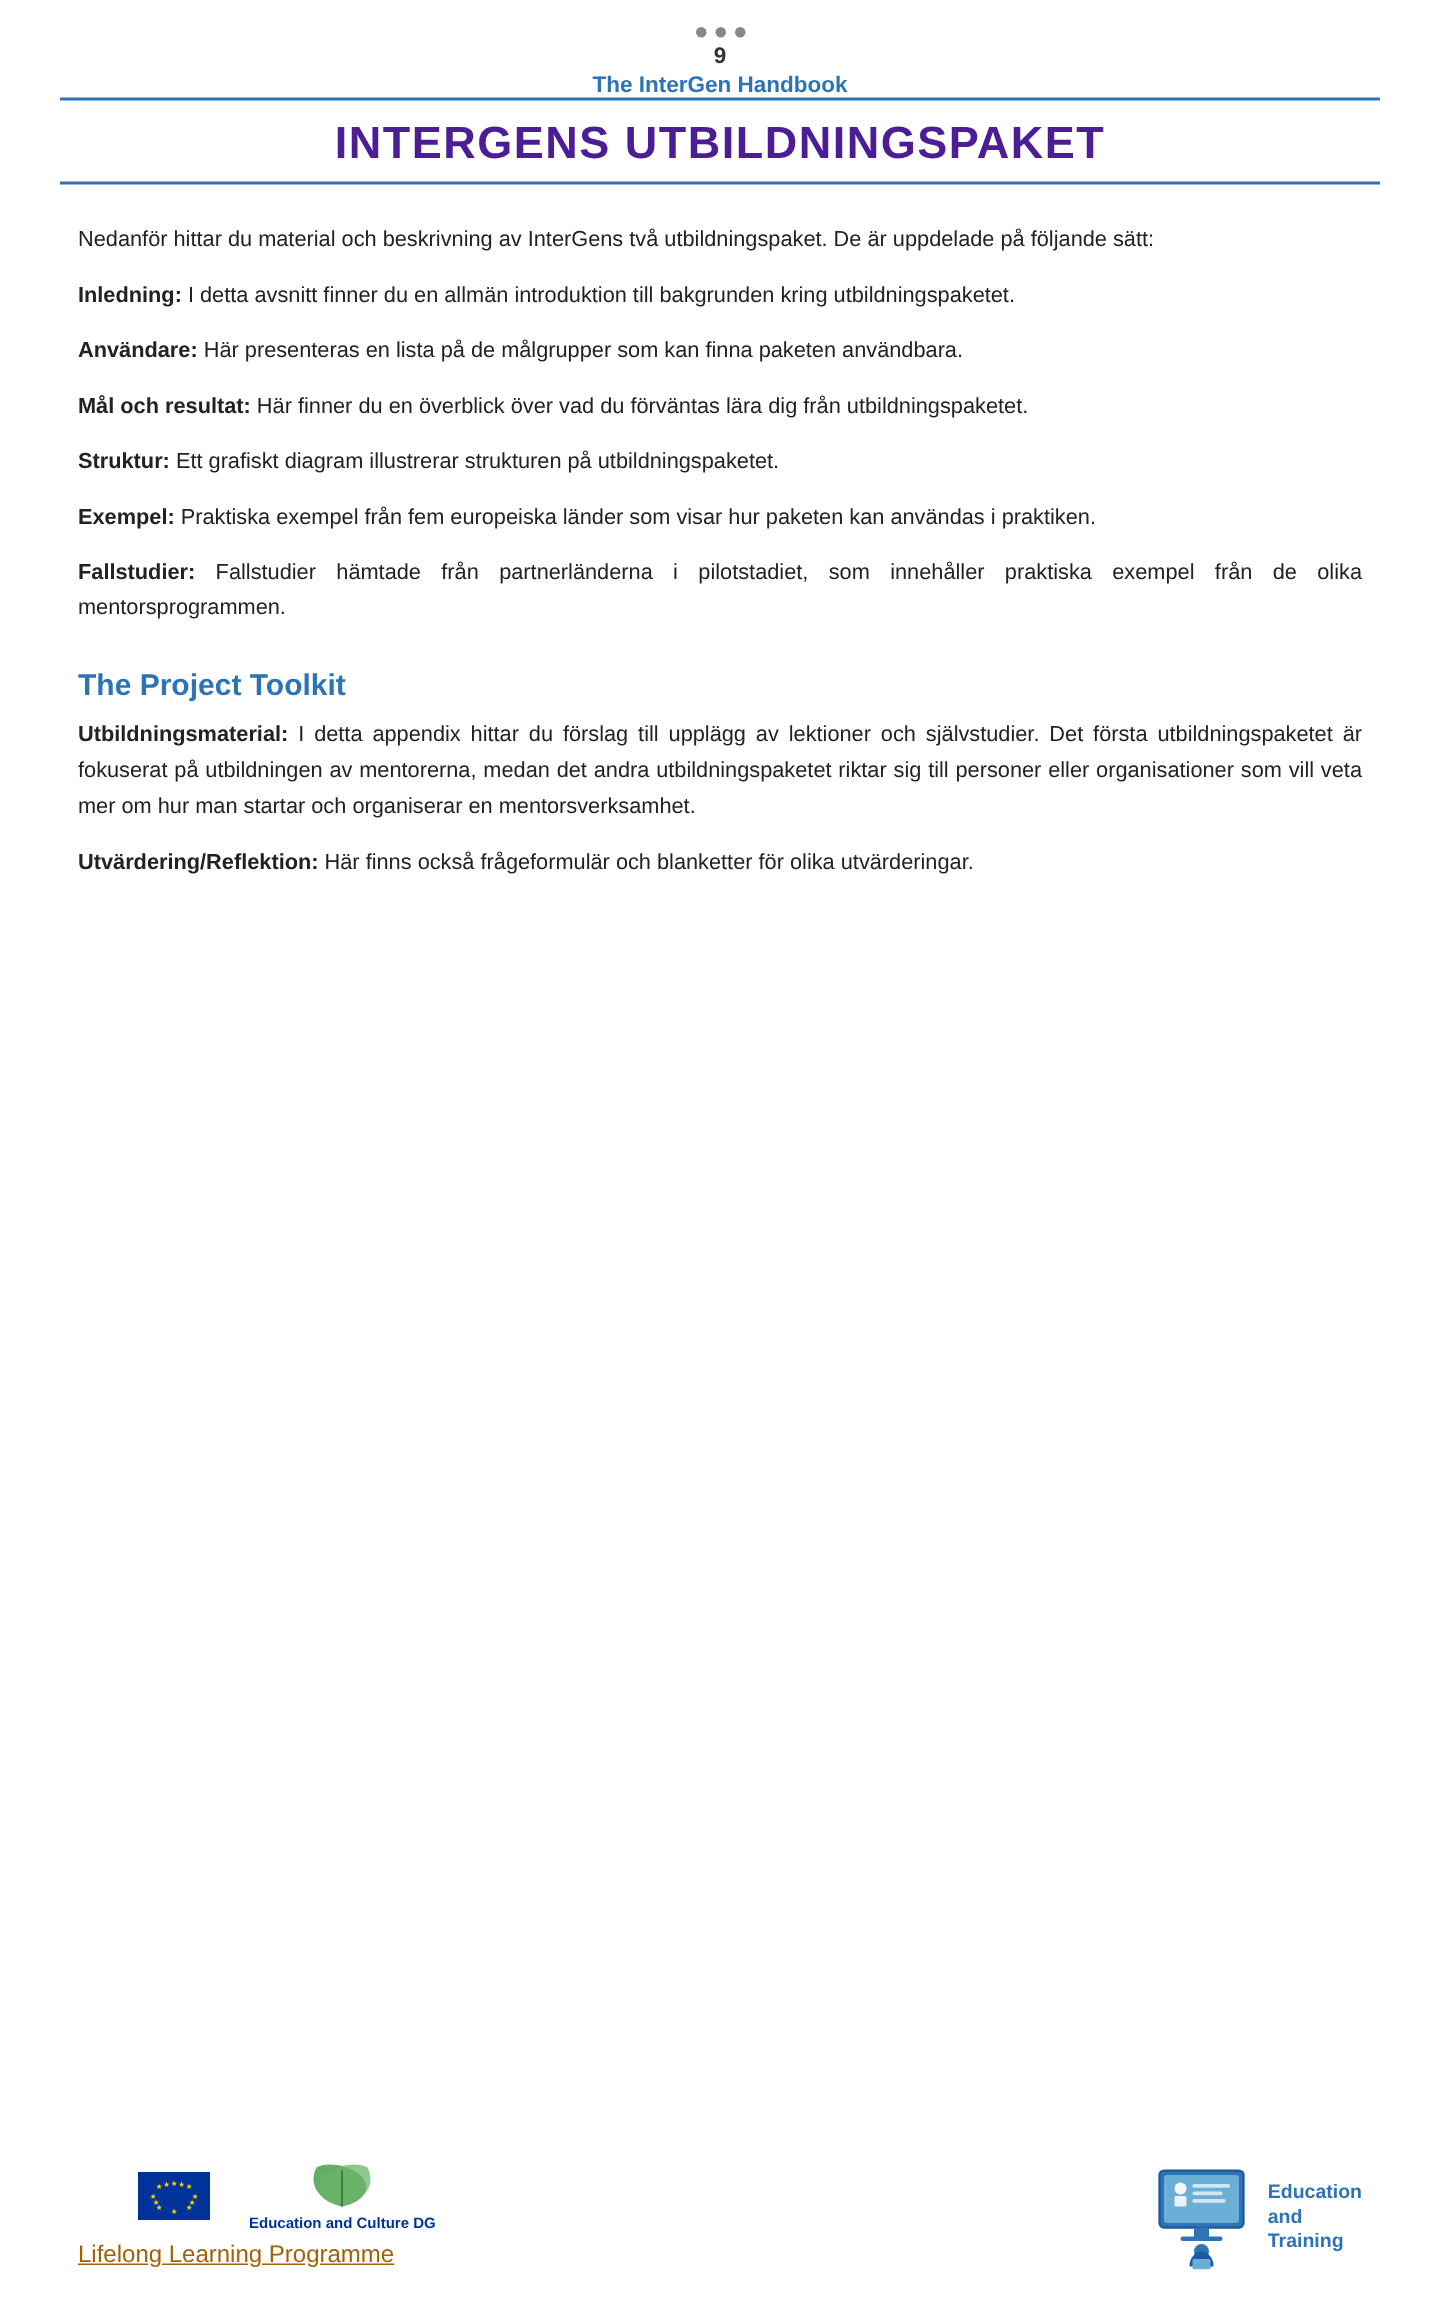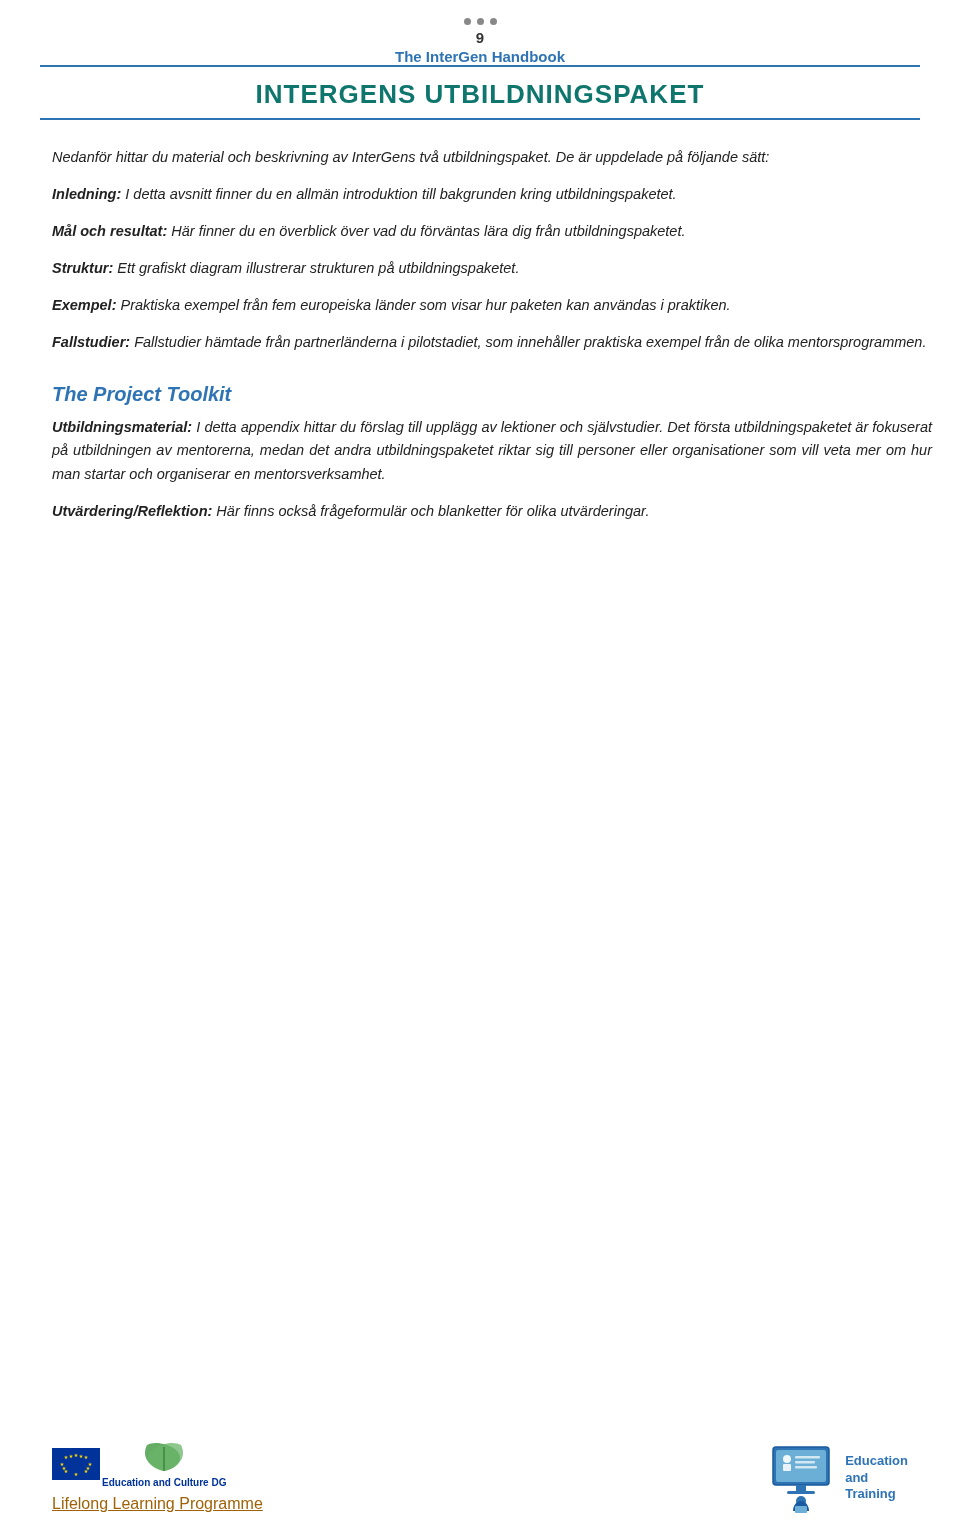--- a/index.html
+++ b/index.html
@@ -50,35 +50,34 @@
       font-weight: bold;
       margin-bottom: 0;
     }
     .divider-top {
       width: 880px;
       border: none;
       border-top: 2px solid #2e74b5;
       margin: 0 auto 6px auto;
     }
     .main-title {
-      font-size: 26px;
+      font-size: 30px;
       font-weight: bold;
       letter-spacing: 1px;
-      color: #0f766e;
+      color: #4c1d95;
       margin: 6px 0 4px 0;
     }
     .divider-bottom {
       width: 880px;
       border: none;
       border-top: 2px solid #2e74b5;
       margin: 4px auto 18px auto;
     }
     .content {
-      padding: 0 28px 20px 52px;
-      font-style: italic;
+      padding: 0 52px 20px 52px;
     }
     .paragraph {
       margin-bottom: 13px;
       line-height: 1.65;
       font-size: 14.5px;
       text-align: justify;
     }
     .bold-label {
       font-weight: bold;
     }
@@ -101,21 +100,22 @@
     }
     .footer-left {
       display: flex;
       flex-direction: column;
       align-items: flex-start;
       gap: 4px;
     }
     .footer-logos {
       display: flex;
       align-items: center;
-      gap: 2px;
+      gap: 26px;
+      margin-left: 40px;
     }
     
     .eu-flag {
       width: 48px;
       height: 32px;
       background: #003399;
       display: flex;
       align-items: center;
       justify-content: center;
       position: relative;
@@ -176,20 +176,23 @@
     <hr class="divider-bottom">
   </div>
 
   <div class="content">
     <p class="paragraph">
       <span>Nedanför hittar du material och beskrivning av InterGens två utbildningspaket. De är uppdelade på följande sätt:</span>
     </p>
 
     <p class="paragraph">
       <span class="bold-label">Inledning:</span><span> I detta avsnitt finner du en allmän introduktion till bakgrunden kring utbildningspaketet.</span>
+    </p>
+    <p class="paragraph">
+      <span class="bold-label">Användare:</span><span> Här presenteras en lista på de målgrupper som kan finna paketen användbara.</span>
     </p>
     <p class="paragraph">
       <span class="bold-label">Mål och resultat:</span><span> Här finner du en överblick över vad du förväntas lära dig från utbildningspaketet.</span>
     </p>
     <p class="paragraph">
       <span class="bold-label">Struktur:</span><span> Ett grafiskt diagram illustrerar strukturen på utbildningspaketet.</span>
     </p>
     <p class="paragraph">
       <span class="bold-label">Exempel:</span><span> Praktiska exempel från fem europeiska länder som visar hur paketen kan användas i praktiken.</span>
     </p>

